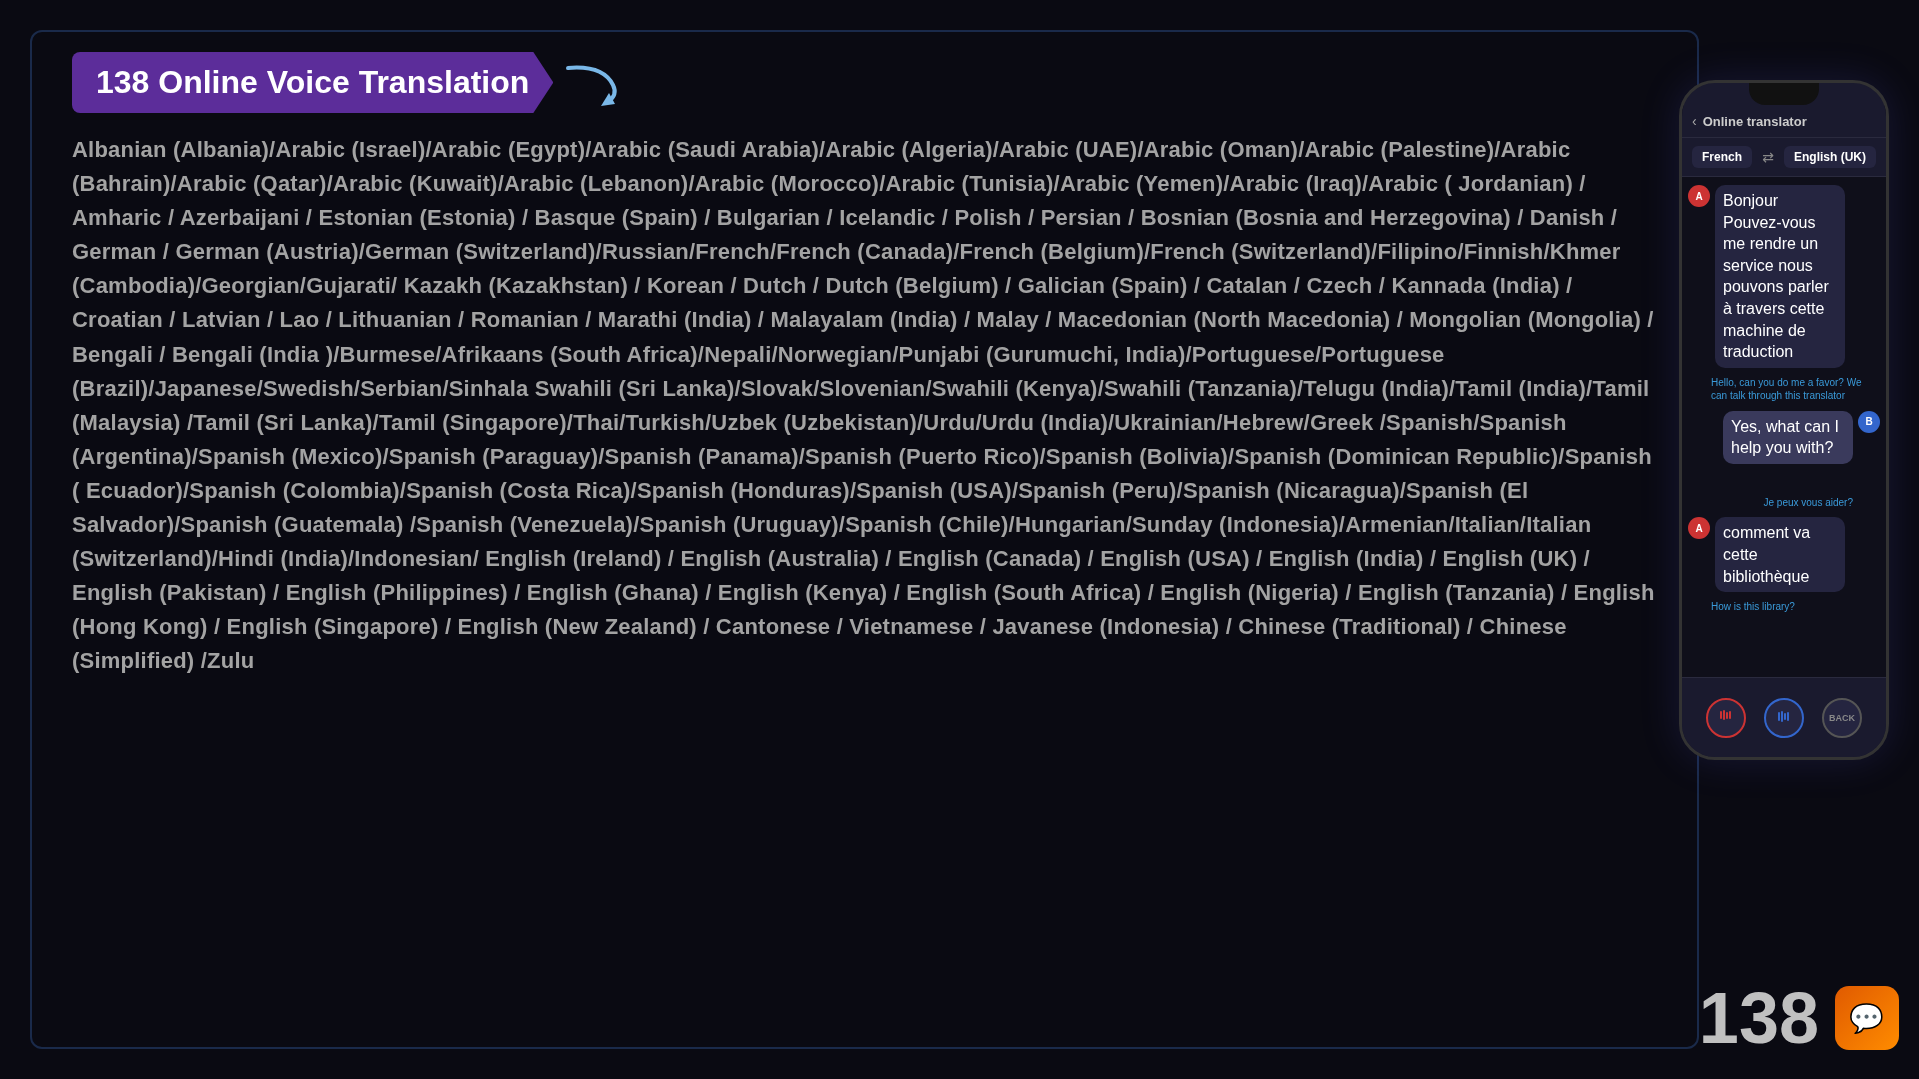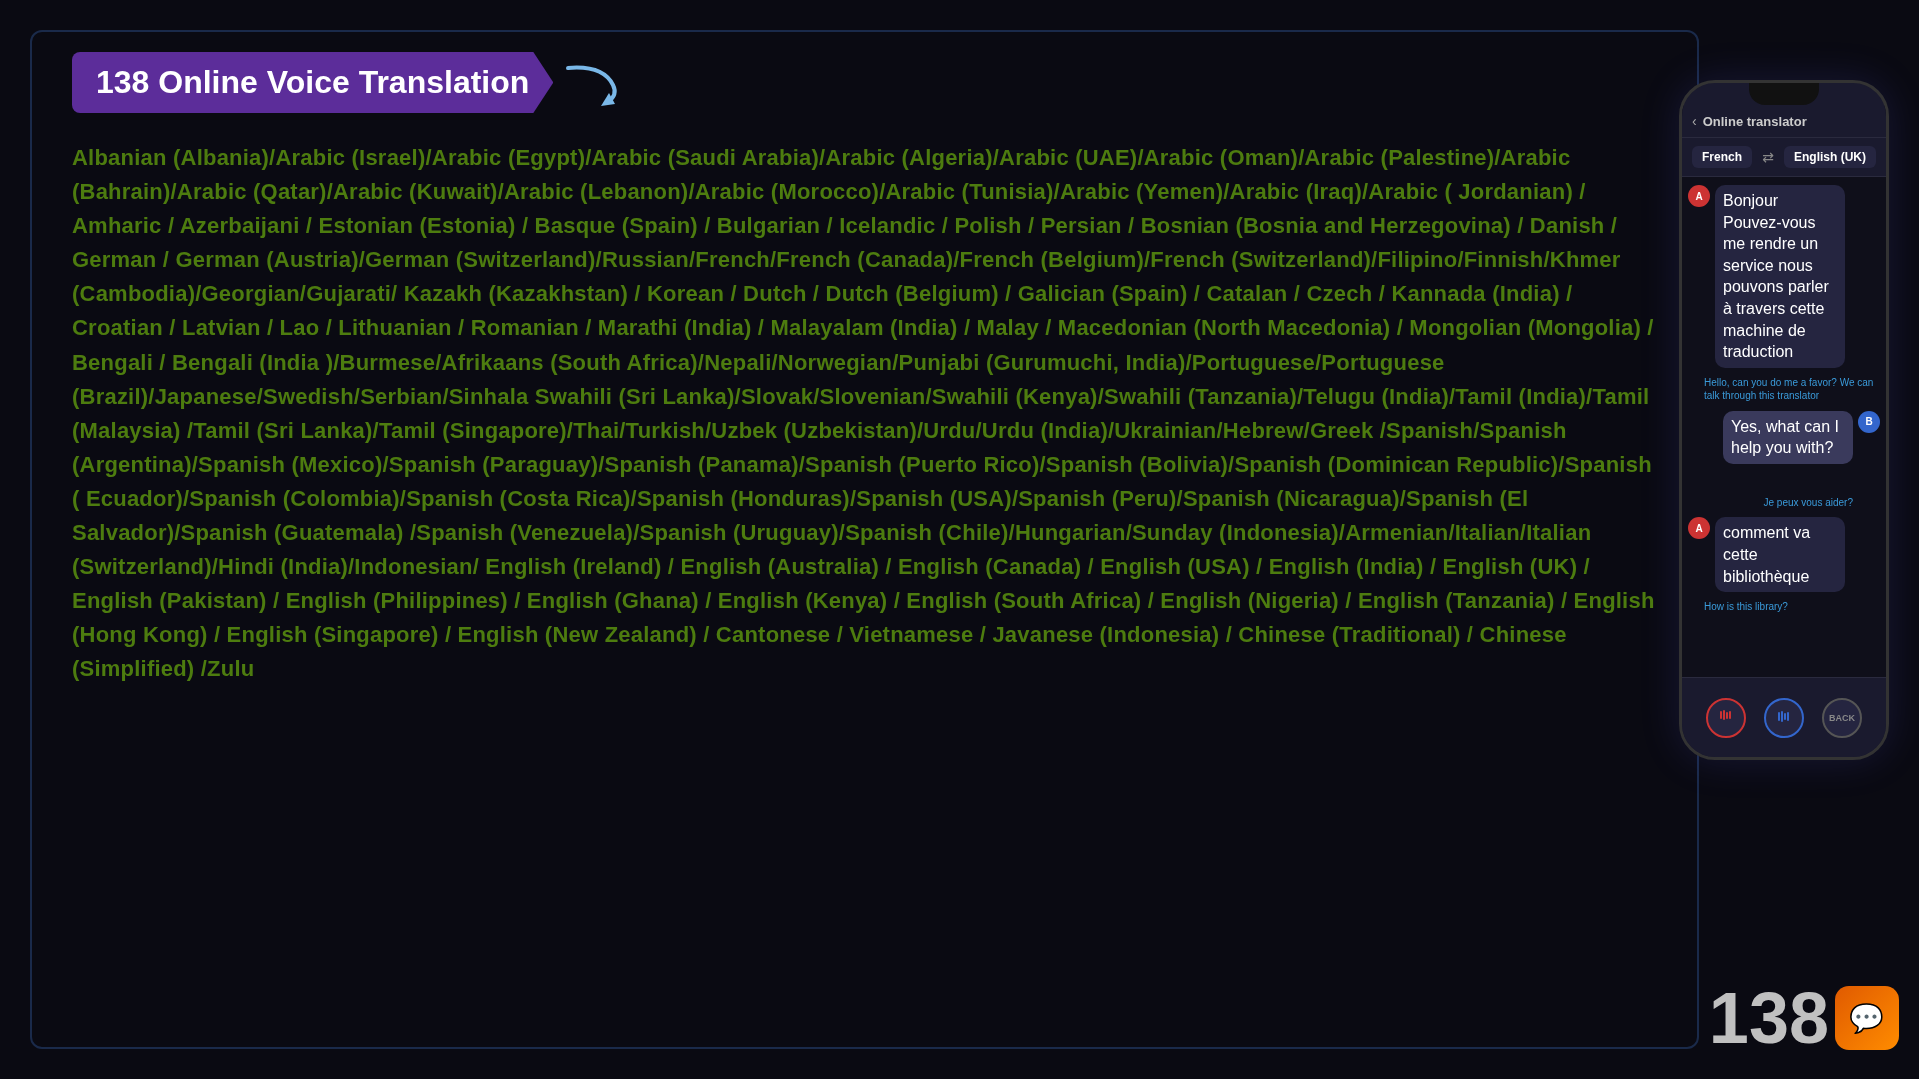--- a/index.html
+++ b/index.html
@@ -22,21 +22,21 @@
       border: 2px solid #1a2a4a;
       border-radius: 12px;
       padding: 20px 40px 40px 40px;
     }
 
     
     .title-banner {
       display: inline-flex;
       align-items: flex-start;
       position: relative;
-      margin-bottom: 28px;
+      margin-bottom: 20px;
     }
 
     .title-box {
       background: #5c2d9a;
       border-radius: 8px;
       padding: 12px 24px;
       clip-path: polygon(0 0, calc(100% - 20px) 0, 100% 50%, calc(100% - 20px) 100%, 0 100%);
     }
 
     .title-text {
@@ -49,21 +49,21 @@
     .arrow-decoration {
       position: absolute;
       right: -80px;
       top: 8px;
       width: 70px;
       height: 50px;
     }
 
     
     .languages-content {
-      color: #4d7c0f;
+      color: #a3a3a3;
       font-size: 22px;
       font-weight: 700;
       line-height: 1.55;
       letter-spacing: 0.01em;
     }
 
     
     .phone-container {
       position: absolute;
       right: 30px;
@@ -203,21 +203,21 @@
     }
 
     .bubble-light {
       background: #3a3a5c;
       color: #fff;
     }
 
     .translation-text {
       color: #3a9ad9;
       font-size: 10px;
-      margin-left: 16px;
+      margin-left: 23px;
       line-height: 1.35;
     }
 
     .translation-text.right {
       text-align: right;
       margin-left: 0;
       margin-right: 27px;
       margin-top: 24px;
     }
 
@@ -276,21 +276,21 @@
       font-weight: 700;
     }
 
     
     .branding {
       position: absolute;
       bottom: 20px;
       right: 20px;
       display: flex;
       align-items: center;
-      gap: 6px;
+      gap: 16px;
     }
 
     .brand-number {
       color: #c0c0c0;
       font-size: 72px;
       font-weight: 900;
     }
 
     .brand-icon {
       width: 64px;

